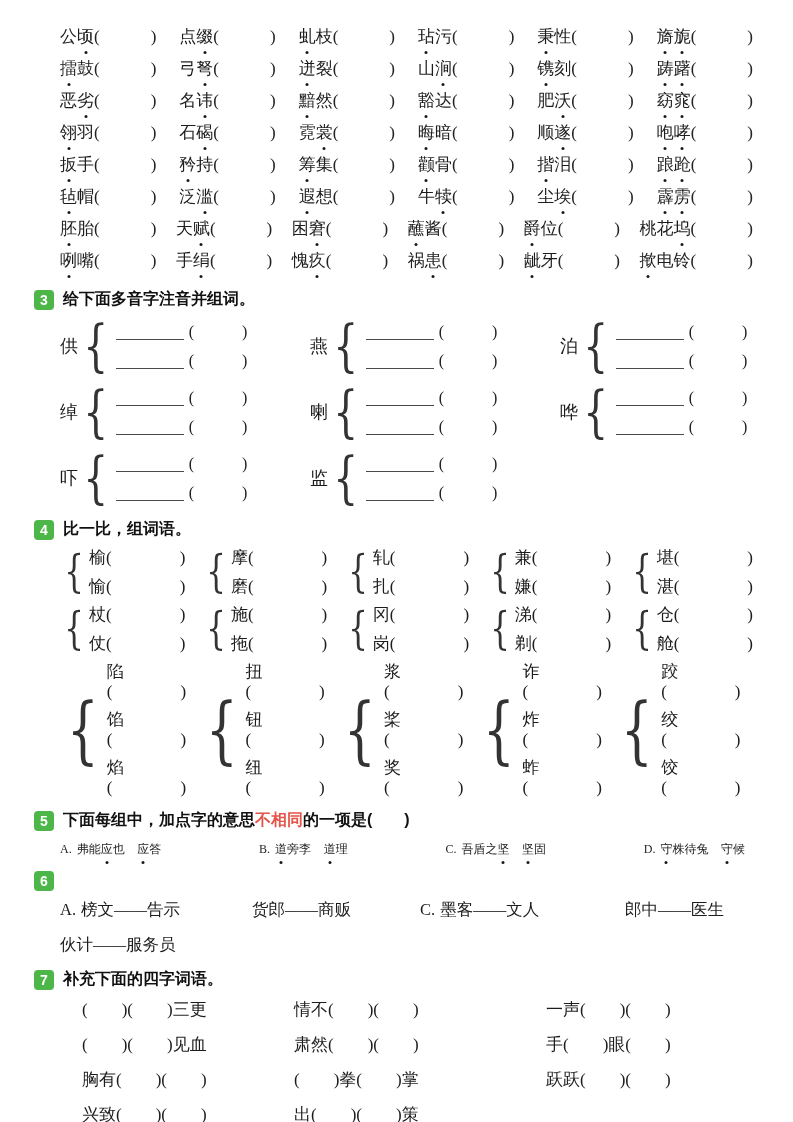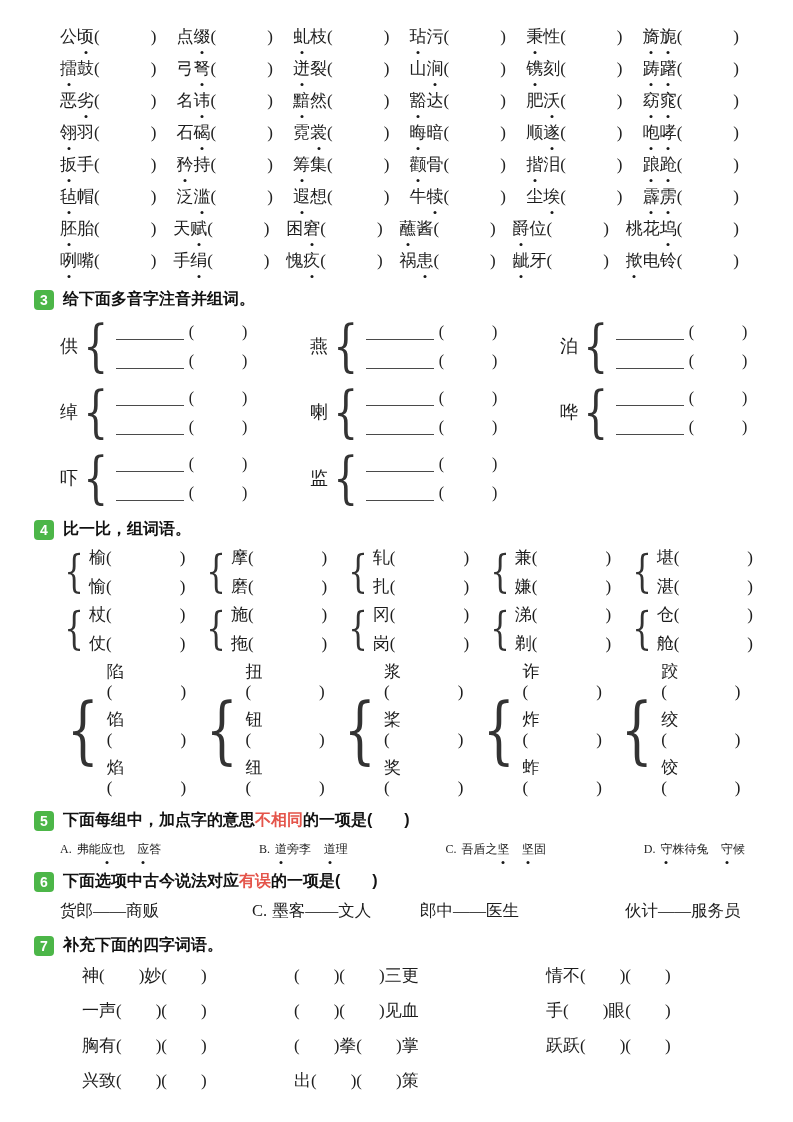--- a/index.html
+++ b/index.html
@@ -1,21 +1,21 @@
 <!DOCTYPE html>
 <html><head>
 <meta charset="utf-8">
 <style>
   :root{ --green:#4cb648; --red:#e4544a; --ink:#1c1c1c; --line:#4a4a4a; }
   html,body{margin:0;padding:0;background:#fff;}
   .page{position:relative;width:793px;height:1122px;background:#ffffff;box-sizing:border-box;
         padding:20px 36px 0 38px;overflow:hidden;color:var(--ink);
         font-family:"Liberation Serif","DejaVu Serif",serif;}
   
-  .w-rows{margin:0 18px 0 22px;}
+  .w-rows{margin:0 4px 0 22px;}
   .w-row{display:flex;justify-content:space-between;align-items:center;height:32px;font-size:17px;}
   .w-item{white-space:nowrap;}
   .paren{color:#222;}
   .dc{position:relative;display:inline-block;}
   .dc::after{content:"";position:absolute;left:50%;bottom:-6px;transform:translateX(-50%);
              width:3px;height:3px;border-radius:50%;background:#1a1a1a;}
   
   .sec-title{display:flex;align-items:center;gap:9px;margin:13px 0 8px -4px;
              font-family:"Liberation Sans","DejaVu Sans",sans-serif;font-weight:700;
              font-size:16px;color:#111;}
@@ -375,39 +375,39 @@
   </div>
   <div class="q5-row" id="q5-row">
       <span class="q5-opt"><span class="opt-label">A.</span><span class="w-word"><span>弗</span><span>能</span><span class="dc">应</span><span>也</span></span><span class="w-word gapL"><span class="dc">应</span><span>答</span></span></span>
       <span class="q5-opt"><span class="opt-label">B.</span><span class="w-word"><span class="dc">道</span><span>旁</span><span>李</span></span><span class="w-word gapL"><span class="dc">道</span><span>理</span></span></span>
       <span class="q5-opt"><span class="opt-label">C.</span><span class="w-word"><span>吾</span><span>盾</span><span>之</span><span class="dc">坚</span></span><span class="w-word gapL"><span class="dc">坚</span><span>固</span></span></span>
       <span class="q5-opt"><span class="opt-label">D.</span><span class="w-word"><span class="dc">守</span><span>株</span><span>待</span><span>兔</span></span><span class="w-word gapL"><span class="dc">守</span><span>候</span></span></span>
     </div>
 
   <div class="sec-title">
     <span class="badge">6</span>
-    <span><span>下面选项中古今说法对应</span><span class="red">有误</span><span>的一项是(　　)</span></span>
   </div>
   <div class="q6-grid" id="q6-grid">
+      <span class="q6-cell"><span class="opt-label">A.</span><span>榜文——告示</span></span>
       <span class="q6-cell"><span>货郎——商贩</span></span>
       <span class="q6-cell"><span class="opt-label">C.</span><span>墨客——文人</span></span>
       <span class="q6-cell"><span>郎中——医生</span></span>
       <span class="q6-cell"><span>伙计——服务员</span></span>
     </div>
 
   <div class="sec-title">
     <span class="badge">7</span>
     <span>补充下面的四字词语。</span>
   </div>
   <div class="q7-grid" id="q7-grid">
-      <span class="q7-cell">神(　　)妙(　　)</span>
       <span class="q7-cell">(　　)(　　)三更</span>
       <span class="q7-cell">情不(　　)(　　)</span>
       <span class="q7-cell">一声(　　)(　　)</span>
       <span class="q7-cell">(　　)(　　)见血</span>
+      <span class="q7-cell">肃然(　　)(　　)</span>
       <span class="q7-cell">手(　　)眼(　　)</span>
       <span class="q7-cell">胸有(　　)(　　)</span>
       <span class="q7-cell">(　　)拳(　　)掌</span>
       <span class="q7-cell">跃跃(　　)(　　)</span>
       <span class="q7-cell">兴致(　　)(　　)</span>
       <span class="q7-cell">出(　　)(　　)策</span>
     </div>
 
 </div>
 

